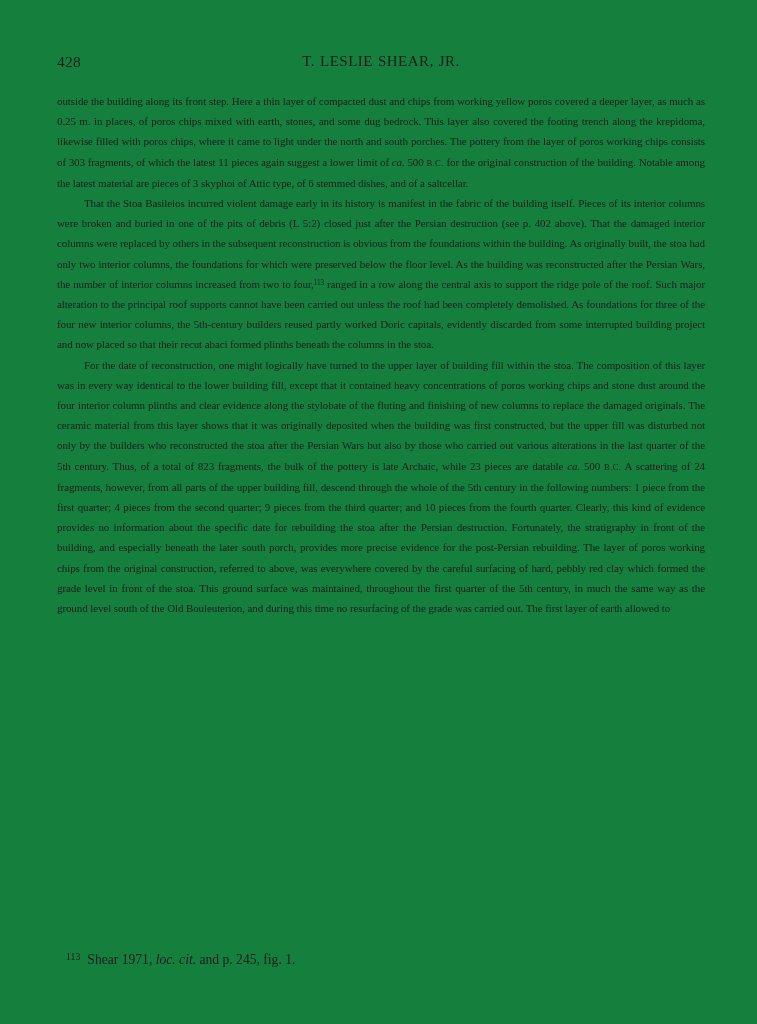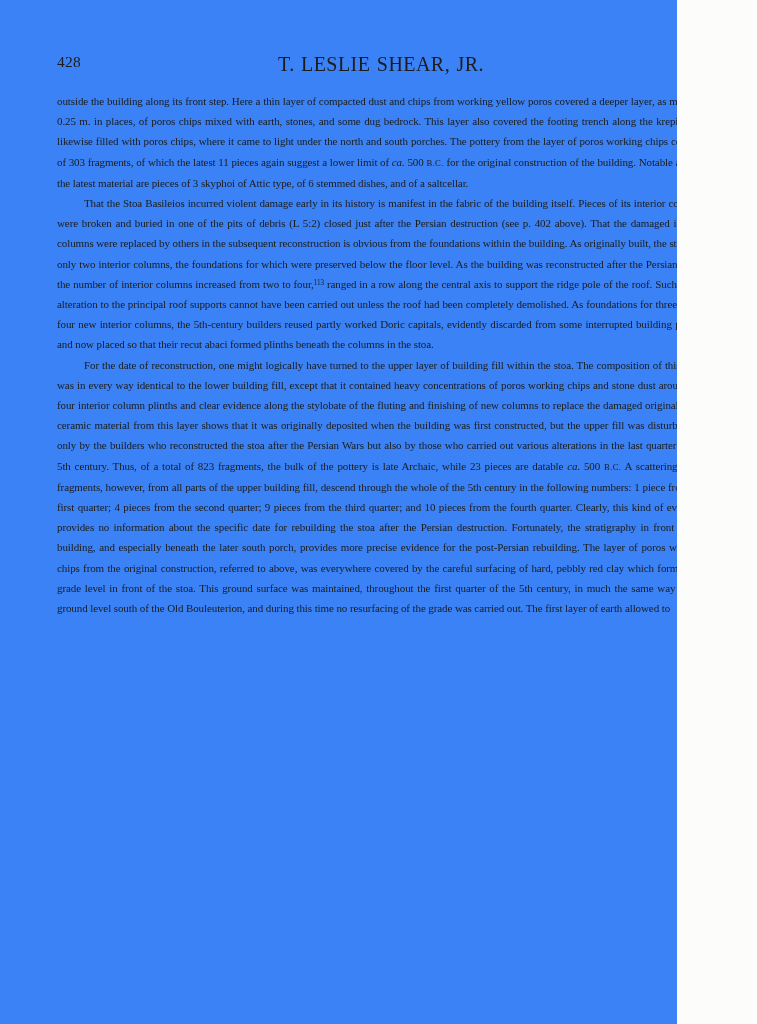--- a/index.html
+++ b/index.html
@@ -2,23 +2,23 @@
 <html><head>
 <meta charset="utf-8">
 <style>
   html, body {
     margin: 0;
     padding: 0;
     background: #fcfcfa;
   }
   .page {
     position: relative;
-    width: 677px;
+    width: 757px;
     height: 1024px;
-    background: #3b82f6;
+    background: #15803d;
     color: #1c1c1c;
     font-family: "Liberation Serif", serif;
     overflow: hidden;
   }
   .page-header {
     position: absolute;
     top: 53px;
     left: 57px;
     width: 648px;
     height: 20px;
@@ -29,21 +29,21 @@
     top: 0;
     font-size: 15.5px;
     letter-spacing: 0.2px;
   }
   .running-head {
     position: absolute;
     left: 0;
     right: 0;
     top: 0;
     text-align: center;
-    font-size: 20px;
+    font-size: 15px;
     letter-spacing: 0.45px;
     word-spacing: 1px;
   }
   .text-block {
     position: absolute;
     top: 91px;
     left: 57px;
     width: 648px;
     font-size: 11px;
     line-height: 20.2px;
@@ -93,13 +93,16 @@
 <div class="page">
   <div class="page-header">
     <span class="page-number">428</span>
     <span class="running-head">T. LESLIE SHEAR, JR.</span>
   </div>
   <div class="text-block" id="text-block">
       <p class="para"><span>outside the building along its front step. Here a thin layer of compacted dust and chips from working yellow poros covered a deeper layer, as much as 0.25 m. in places, of poros chips mixed with earth, stones, and some dug bedrock. This layer also covered the footing trench along the krepidoma, likewise filled with poros chips, where it came to light under the north and south porches. The pottery from the layer of poros working chips consists of 303 fragments, of which the latest 11 pieces again suggest a lower limit of </span><span class="it">ca.</span><span> 500 </span><span class="sc">B.C.</span><span> for the original construction of the building. Notable among the latest material are pieces of 3 skyphoi of Attic type, of 6 stemmed dishes, and of a saltcellar.</span></p>
       <p class="para indent"><span>That the Stoa Basileios incurred violent damage early in its history is manifest in the fabric of the building itself. Pieces of its interior columns were broken and buried in one of the pits of debris (L 5:2) closed just after the Persian destruction (see p. 402 above). That the damaged interior columns were replaced by others in the subsequent reconstruction is obvious from the foundations within the building. As originally built, the stoa had only two interior columns, the foundations for which were preserved below the floor level. As the building was reconstructed after the Persian Wars, the number of interior columns increased from two to four,</span><span class="sup">113</span><span> ranged in a row along the central axis to support the ridge pole of the roof. Such major alteration to the principal roof supports cannot have been carried out unless the roof had been completely demolished. As foundations for three of the four new interior columns, the 5th-century builders reused partly worked Doric capitals, evidently discarded from some interrupted building project and now placed so that their recut abaci formed plinths beneath the columns in the stoa.</span></p>
       <p class="para indent"><span>For the date of reconstruction, one might logically have turned to the upper layer of building fill within the stoa. The composition of this layer was in every way identical to the lower building fill, except that it contained heavy concentrations of poros working chips and stone dust around the four interior column plinths and clear evidence along the stylobate of the fluting and finishing of new columns to replace the damaged originals. The ceramic material from this layer shows that it was originally deposited when the building was first constructed, but the upper fill was disturbed not only by the builders who reconstructed the stoa after the Persian Wars but also by those who carried out various alterations in the last quarter of the 5th century. Thus, of a total of 823 fragments, the bulk of the pottery is late Archaic, while 23 pieces are datable </span><span class="it">ca.</span><span> 500 </span><span class="sc">B.C.</span><span> A scattering of 24 fragments, however, from all parts of the upper building fill, descend through the whole of the 5th century in the following numbers: 1 piece from the first quarter; 4 pieces from the second quarter; 9 pieces from the third quarter; and 10 pieces from the fourth quarter. Clearly, this kind of evidence provides no information about the specific date for rebuilding the stoa after the Persian destruction. Fortunately, the stratigraphy in front of the building, and especially beneath the later south porch, provides more precise evidence for the post-Persian rebuilding. The layer of poros working chips from the original construction, referred to above, was everywhere covered by the careful surfacing of hard, pebbly red clay which formed the grade level in front of the stoa. This ground surface was maintained, throughout the first quarter of the 5th century, in much the same way as the ground level south of the Old Bouleuterion, and during this time no resurfacing of the grade was carried out. The first layer of earth allowed to</span></p>
     </div>
+  <div class="footnote">
+    <span class="fn-marker">113</span><span id="footnote-text"><span>Shear 1971, </span><span class="it">loc. cit.</span><span> and p. 245, fig. 1.</span></span>
+  </div>
 </div>
 
 </body></html>

